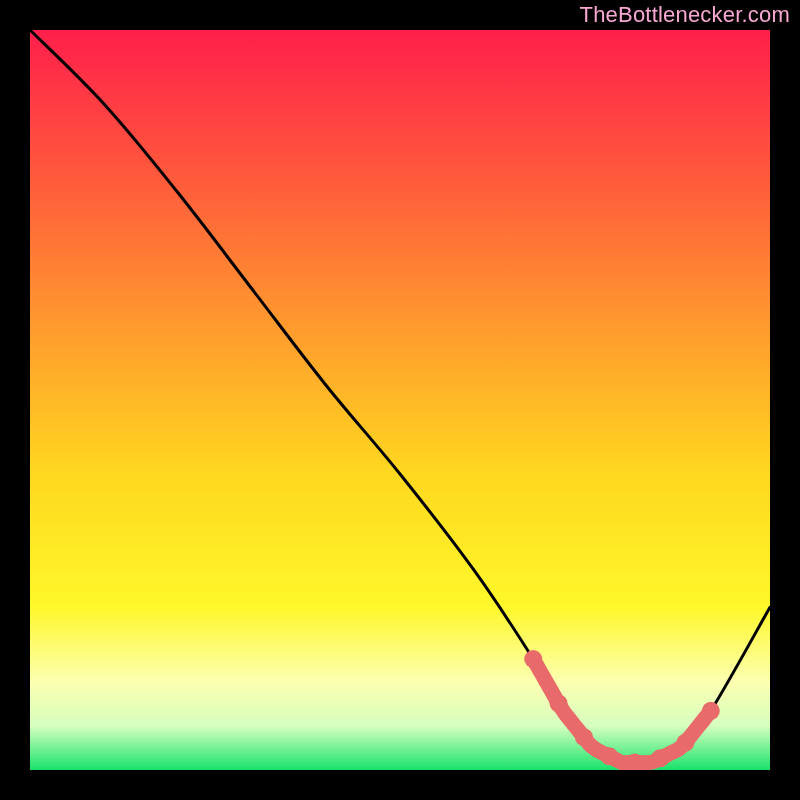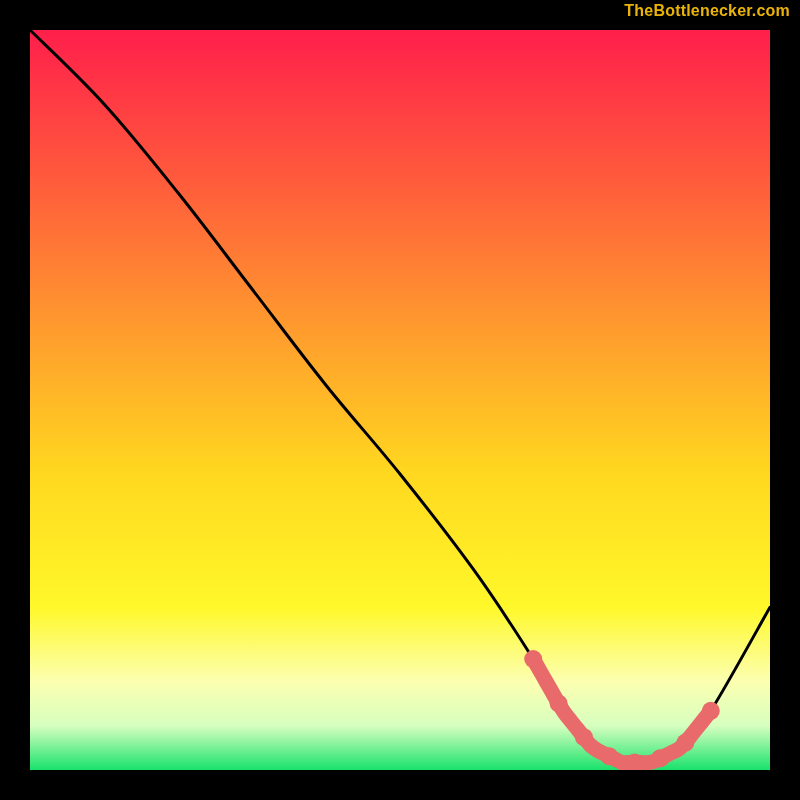--- a/index.html
+++ b/index.html
@@ -14,23 +14,23 @@
   .frame {
     position: absolute;
     left: 0; top: 0;
     width: 800px; height: 800px;
     background: #000;
   }
   .watermark {
     position: absolute;
     top: 2px;
     right: 10px;
-    color: #eab308;
-    font-size: 16px;
-    font-weight: 700;
+    color: #f9a8d4;
+    font-size: 22px;
+    font-weight: 400;
     letter-spacing: 0.2px;
   }
   .plot {
     position: absolute;
     left: 30px;
     top: 30px;
     width: 740px;
     height: 740px;
   }
   svg { display: block; }

